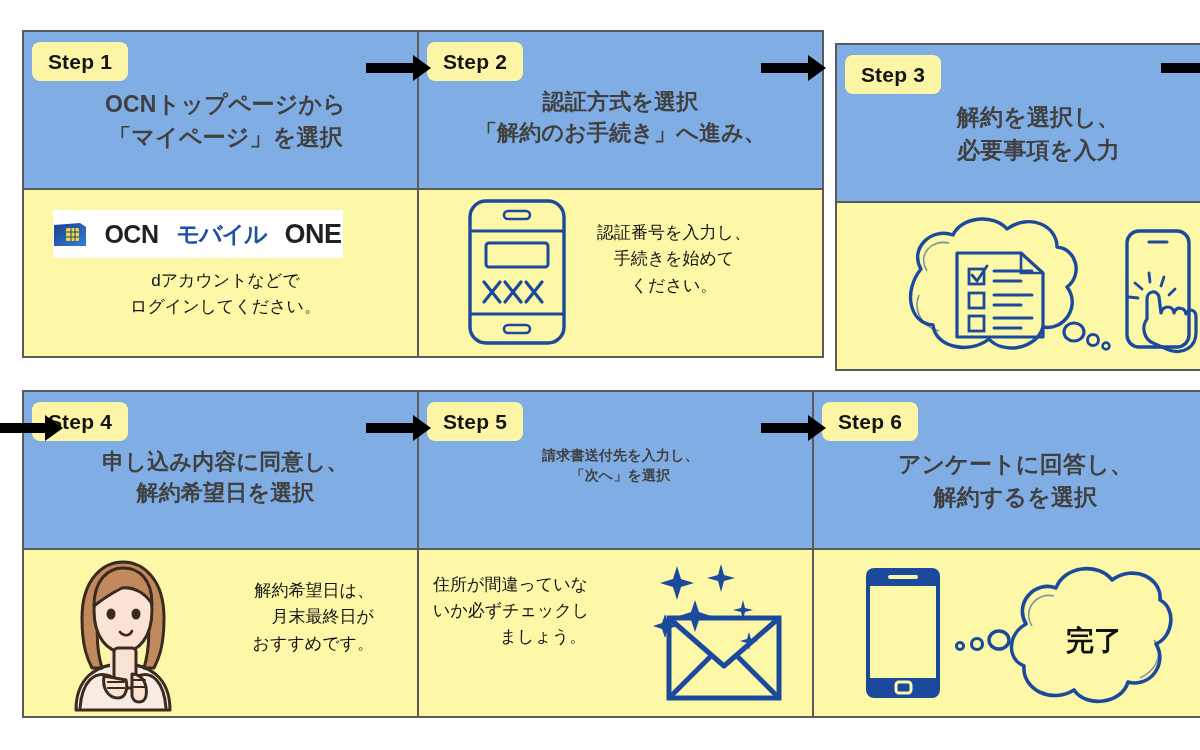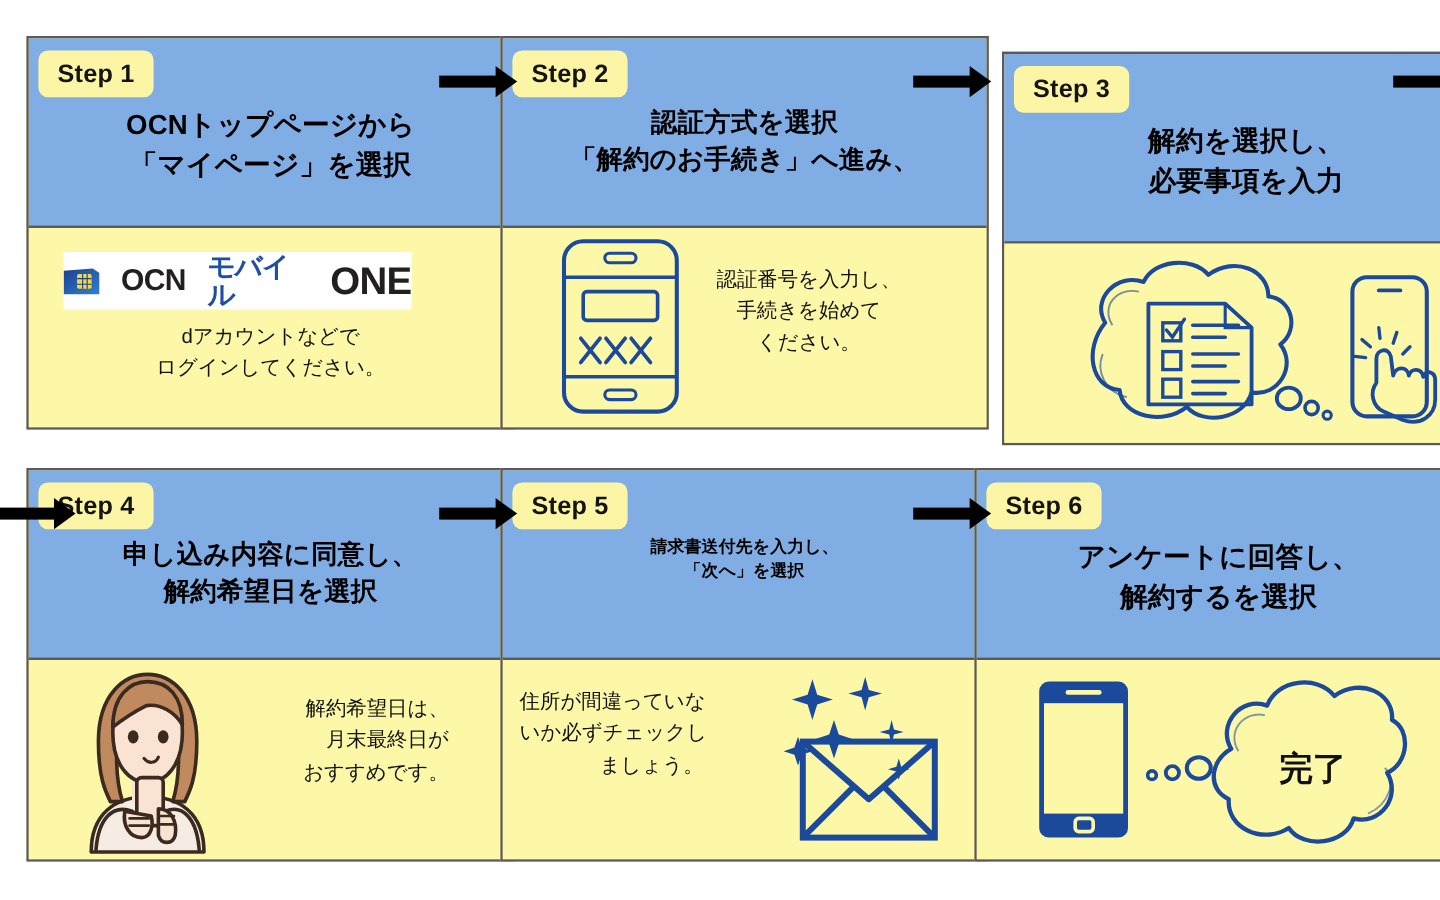--- a/index.html
+++ b/index.html
@@ -57,21 +57,21 @@
   }
 
   .panel-title {
     position: absolute;
     left: 0; right: 0;
     top: 56px;
     text-align: center;
     font-size: 23px;
     font-weight: 700;
     line-height: 1.42;
-    color: #000000;
+    color: #404040;
     letter-spacing: .2px;
     padding: 0 6px;
   }
   .panel-title .ln { display: block; white-space: nowrap; }
 
   
   .arrow {
     position: absolute;
     height: 10px;
     background: #000000;
@@ -103,21 +103,21 @@
   .sim-icon { width: 32px; height: 23px; display:block; }
   .logo-ocn {
     font-size: 25px; font-weight: 800; color: #231f20;
     letter-spacing: -0.5px; line-height: 1;
   }
   .logo-mobile {
     font-size: 23px; font-weight: 800; color: #1f4fa3;
     letter-spacing: -1px; line-height: 1;
   }
   .logo-one {
-    font-size: 32px; font-weight: 800; color: #231f20;
+    font-size: 27px; font-weight: 800; color: #231f20;
     letter-spacing: -0.5px; line-height: 1;
   }
   .caption-center {
     position: absolute;
     left: 0; right: 0; top: 78px;
     text-align: center;
     font-size: 17px;
     line-height: 1.55;
     color: #111111;
   }
@@ -337,21 +337,21 @@
       <div class="step-badge">Step 5</div>
       <div class="panel-title" style="top:54px; font-size:14px;">
         <span class="ln">請求書送付先を入力し、</span>
         <span class="ln">「次へ」を選択</span>
       </div>
     </div>
     <div class="panel-body">
       <div class="cap left-al" style="left:14px; top:22px; width:220px;">
         <span class="ln">住所が間違っていな</span>
         <span class="ln">いか必ずチェックし</span>
-        <span class="ln" style="text-align:center;">ましょう。</span>
+        <span class="ln" style="text-align:center;font-family:Liberation Mono, monospace;">ましょう。</span>
       </div>
       <svg class="art" style="left:230px; top:6px;" width="136" height="155" viewBox="0 0 136 155">
         <g fill="#1b4a9c" stroke="none">
           <path d="M28 10 L32 23 L45 27 L32 31 L28 44 L24 31 L11 27 L24 23 Z"></path>
           <path d="M72 8 L75 19 L86 22 L75 25 L72 36 L69 25 L58 22 L69 19 Z"></path>
           <path d="M46 44 L50 56 L62 60 L50 64 L46 76 L42 64 L30 60 L42 56 Z"></path>
           <path d="M16 58 L19 67 L28 70 L19 73 L16 82 L13 73 L4 70 L13 67 Z"></path>
           <path d="M94 44 L96 52 L104 54 L96 56 L94 64 L92 56 L84 54 L92 52 Z"></path>
           <path d="M100 76 L102 83 L109 85 L102 87 L100 94 L98 87 L91 85 L98 83 Z"></path>
         </g>

